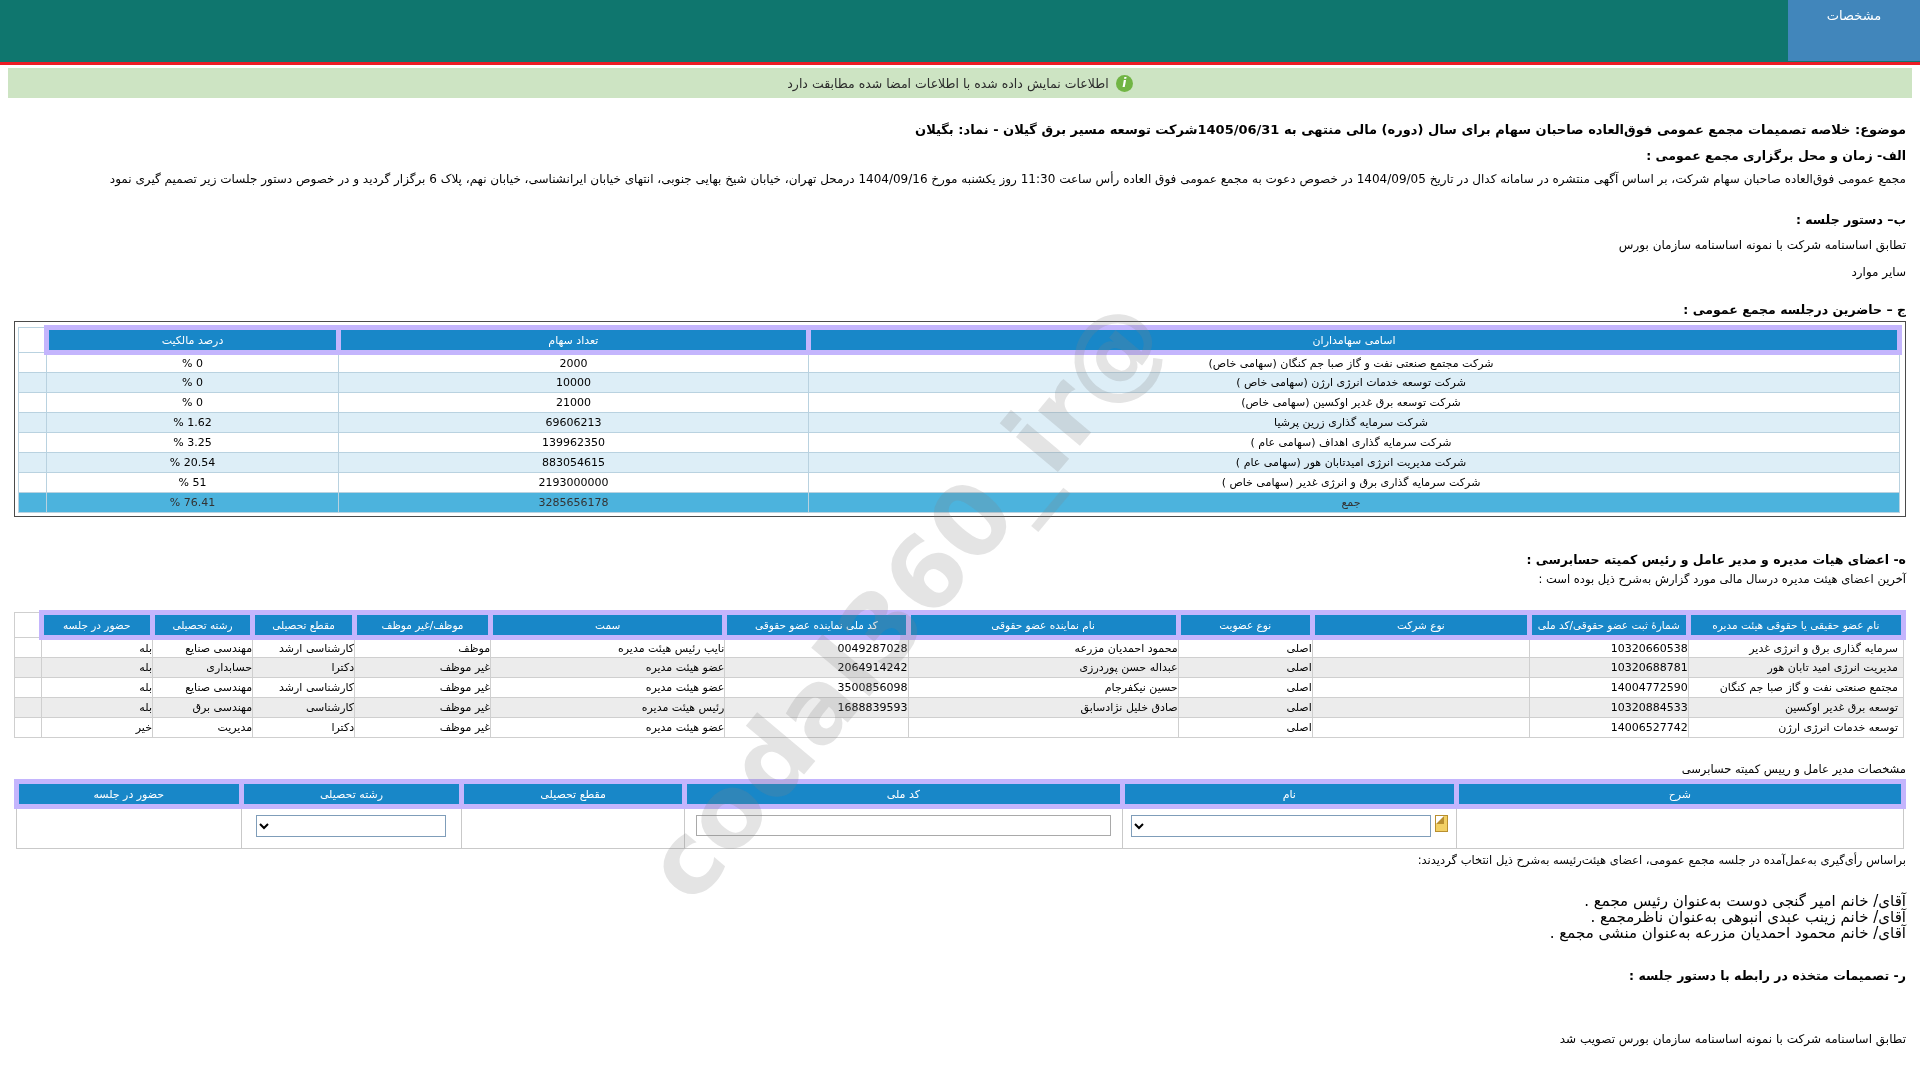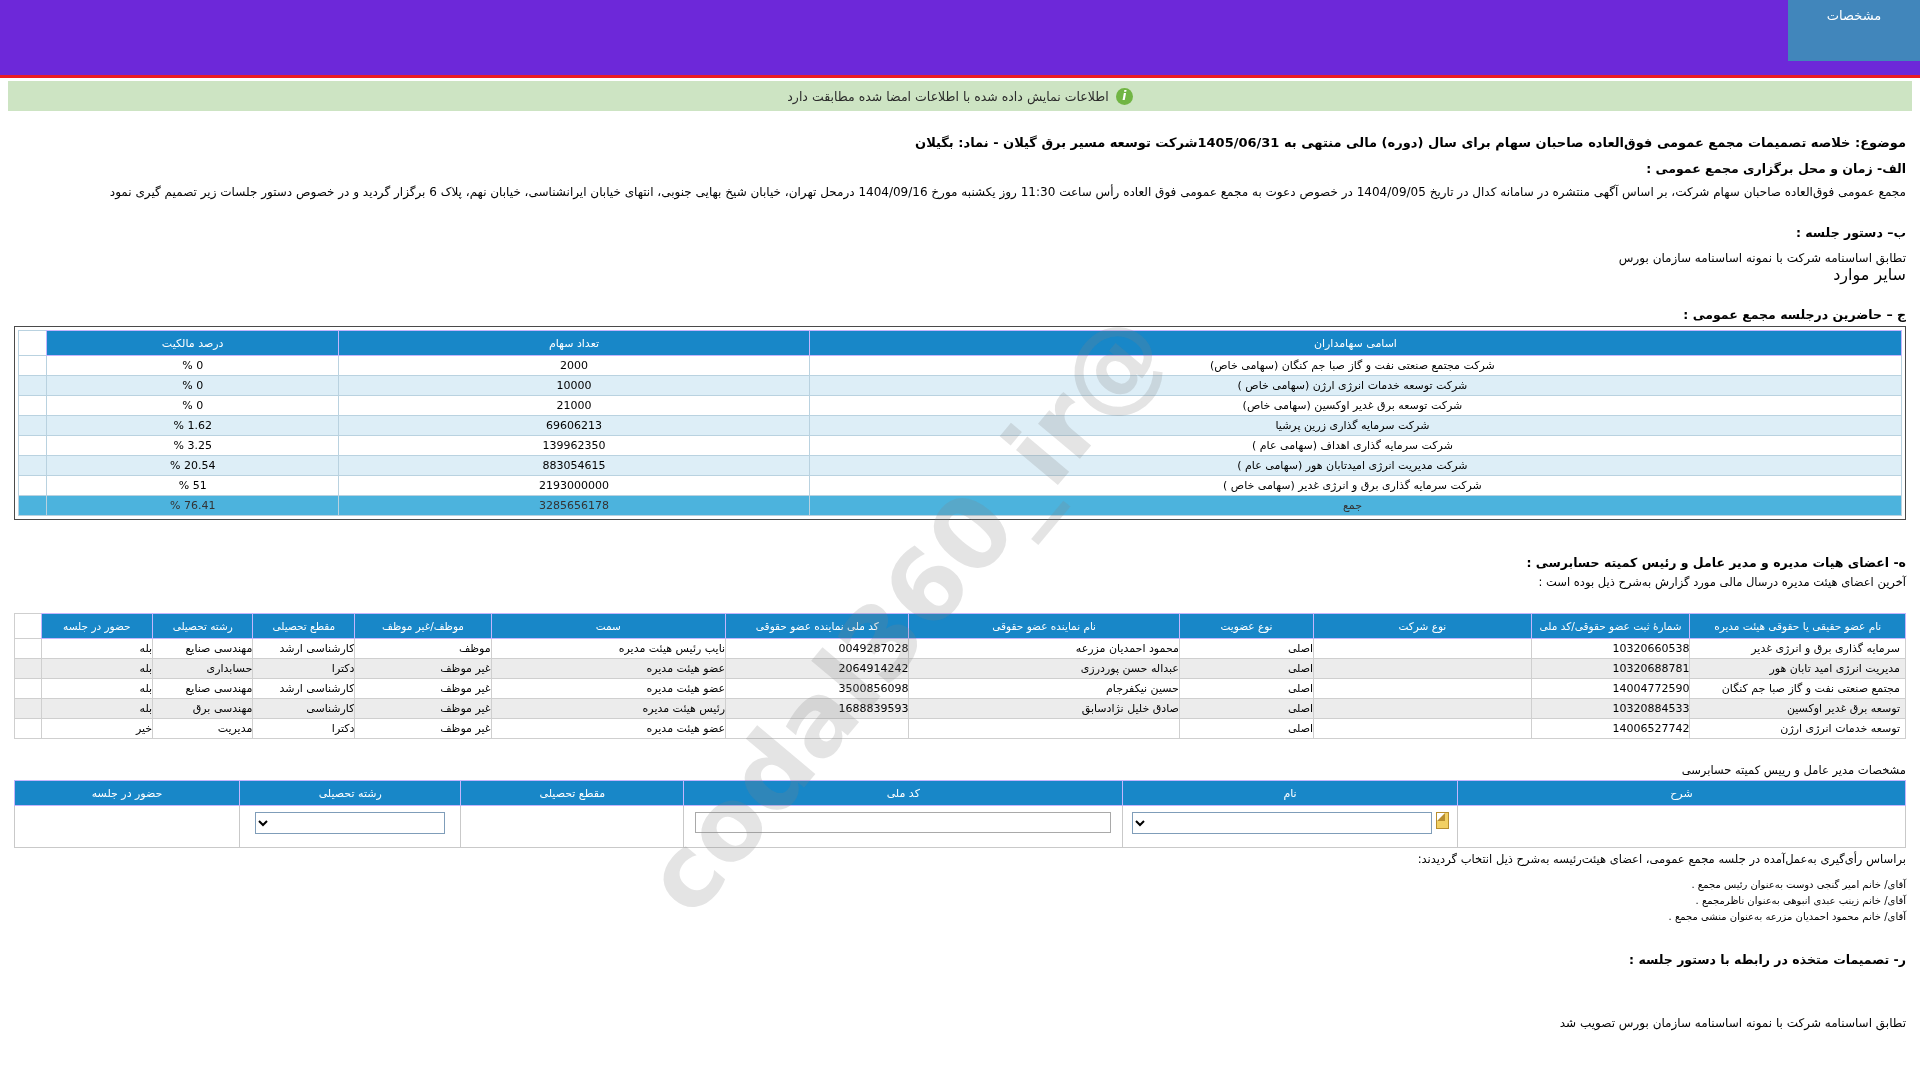--- a/index.html
+++ b/index.html
@@ -1,41 +1,41 @@
 <!DOCTYPE html>
 <html lang="fa" dir="rtl"><head>
 <meta charset="utf-8">
 <style>
   * { margin:0; padding:0; box-sizing:border-box; }
   html,body { width:1920px; height:1080px; overflow:hidden; background:#fff;
     font-family:"DejaVu Sans", sans-serif; color:#000; direction:rtl; }
   
-  .topbar { position:relative; height:75px; background:#6d28d9;padding-left:29px; }
+  .topbar { position:relative; height:62px; background:#0f766e;padding-left:29px; }
   .tab { position:absolute; top:0; left:auto; right:0; width:132px; height:61px;
     background:#4186bb; color:#fff; font-size:13px; text-align:center; padding-top:8px; cursor:pointer; }
   .redline { height:3px; background:#ed1c24; }
   .infobar { margin:3px 8px 0 8px; height:30px; background:#cde4c3;
     display:flex; align-items:center; justify-content:center; gap:7px; font-size:12.5px; color:#2c2c2c; }
   .info-ico { width:17px; height:17px; border-radius:50%; background:#71b544; color:#fff;
     font-size:12px; font-weight:bold; font-style:italic; text-align:center; line-height:17px; flex:0 0 auto; }
   
   .content { position:relative; padding:0 14px; }
   .subject { margin-top:24px; font-weight:bold; font-size:13px; }
   .sec-title { font-weight:bold; font-size:12.5px; }
   .a-title { margin-top:11px; }
   .a-body { margin-top:9px; font-size:12px; }
   .b-title { margin-top:26px; }
   .b-i1 { margin-top:11px; font-size:12px; }
-  .b-i2 { font-size:16px; }
+  .b-i2 { margin-top:13px; font-size:12px; }
   .c-title { margin-top:23px; }
   
   .t1wrap { margin-top:4px; border:1px solid #4a4a4a; padding:3px; background:#fff; }
   table { width:100%; border-collapse:collapse; table-layout:fixed; }
   th { background:#1887c8; color:#fff; font-weight:normal; font-size:11px; height:25px;
-    border:1px solid #c4b5fd; white-space:nowrap; overflow:hidden; }
+    border:5px solid #c4b5fd; white-space:nowrap; overflow:hidden; }
   td { font-size:11px; height:20px; border:1px solid #b9d2e0; white-space:nowrap; overflow:hidden; background:#fff; }
   .t1 td.name { text-align:center; padding-right:6px; }
   .t1 td.num, .t1 td.pct { text-align:center; }
   .t1 tr.alt td { background:#ddeef7; }
   .t1 tr.total td { background:#4cb3dd; color:#333; }
   .t1 th.stub { background:#fff; border:1px solid #b9d2e0; }
   
   .e-title { margin-top:35px; }
   .e-sub { margin-top:5px; font-size:11.5px; }
   .t2 { margin-top:24px; }
@@ -52,21 +52,21 @@
   .t3 .sel-small { max-width:190px; }
   .t3 input[type=text] { width:95%; height:21px; border:1px solid #a9a9a9; background:#fff; }
   .namecell-inner { display:flex; align-items:flex-start; justify-content:center; gap:4px; }
   .attach-ico { width:13px; height:17px; background:#f2d064; border:1px solid #b98f2f;
     position:relative; cursor:pointer; flex:0 0 auto; }
   .attach-ico::after { content:""; position:absolute; top:0; left:0; border:4px solid #fff;
     border-right-color:#b98f2f; border-bottom-color:#b98f2f; width:0; height:0; }
   
   .d-title { margin-top:17px; }
   .d-intro { margin-top:4px; font-size:11.5px; }
-  .d-list { margin-top:11px; font-size:10px; list-style:none; }
+  .d-list { margin-top:26px; font-size:15px; list-style:none; }
   .d-list li { line-height:16px; }
   
   .r-title { margin-top:27px; }
   .r-res { margin-top:49px; font-size:12px; }
   
   .watermark { position:absolute; top:420px; left:330px; width:1150px; text-align:center;
     transform:rotate(-50deg); transform-origin:center; font-size:100px; font-weight:bold;
     color:rgba(130,130,130,0.22); pointer-events:none; z-index:40; white-space:nowrap; }
   .ltr { direction:ltr; }
 </style>

